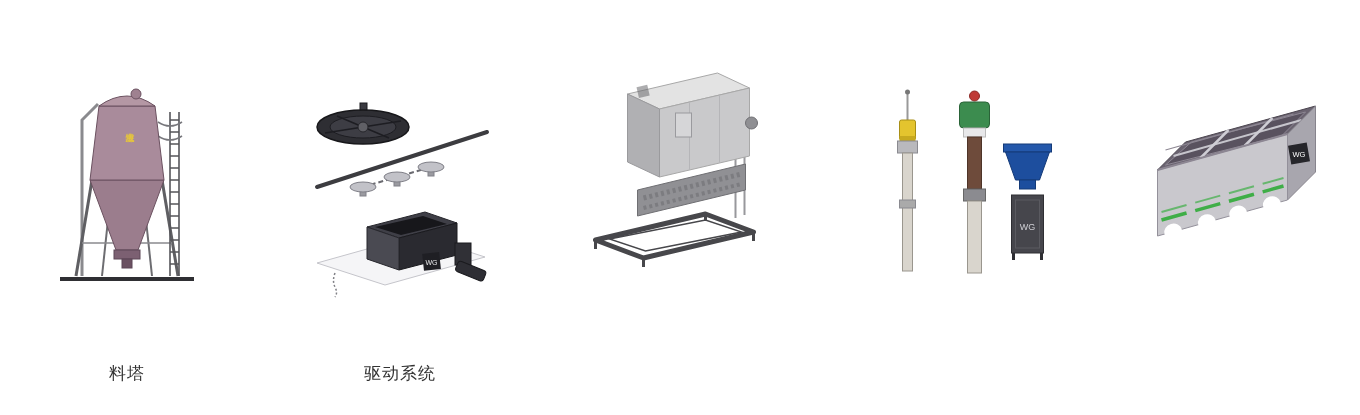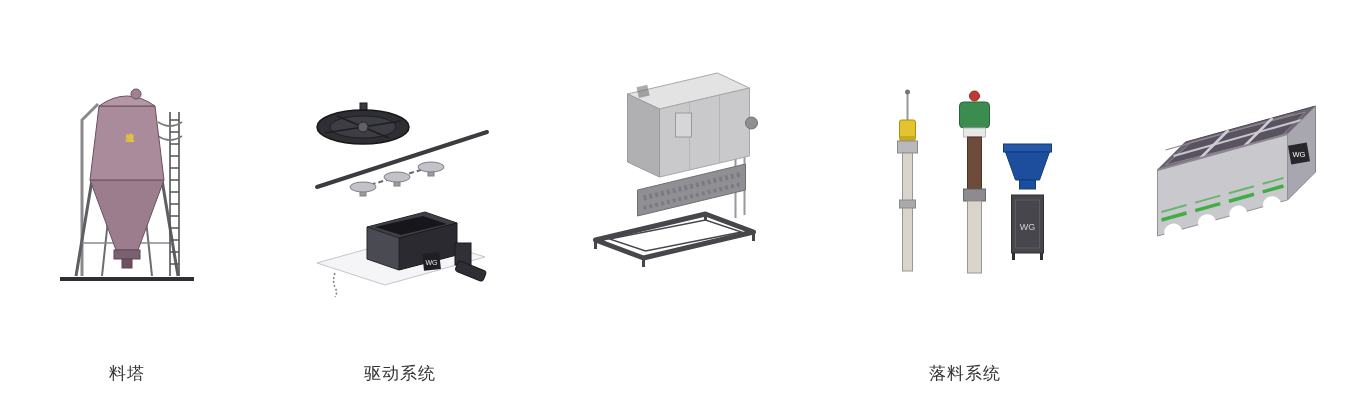--- a/index.html
+++ b/index.html
@@ -151,21 +151,20 @@
       <rect x="126" y="64" width="48" height="8" fill="#2458ab" stroke="#143a78"></rect>
       <polygon points="128,72 172,72 162,100 138,100" fill="#1d4e9e" stroke="#143a78"></polygon>
       <rect x="142" y="100" width="16" height="9" fill="#1d4e9e" stroke="#143a78"></rect>
       <rect x="134" y="115" width="32" height="58" fill="#46464c" stroke="#2e2e33"></rect>
       <rect x="138" y="120" width="24" height="48" fill="none" stroke="#5a5a60"></rect>
       <line x1="136" y1="173" x2="136" y2="180" stroke="#2e2e33" stroke-width="3"></line>
       <line x1="164" y1="173" x2="164" y2="180" stroke="#2e2e33" stroke-width="3"></line>
       <text x="150" y="150" font-size="9" fill="#cfcfd4" text-anchor="middle">WG</text>
     </g>
   </svg>
-  <div class="product-label">落料系统</div>
 </div>
 
 <div class="product-card card-5">
   <svg class="illus illus-5" width="215" height="185" viewBox="0 0 215 185">
     <g>
       <polygon points="30,78 160,42 188,14 58,50" fill="#6a6370" stroke="#4c4650"></polygon>
       <polygon points="38,73 154,44 178,20 64,50" fill="#59525f" stroke="#8d8793" stroke-width="1"></polygon>
       <line x1="46" y1="64" x2="174" y2="28" stroke="#c6c5cc" stroke-width="2"></line>
       <line x1="38" y1="58" x2="166" y2="22" stroke="#8d8793" stroke-width="1.2"></line>
       <line x1="73" y1="66" x2="101" y2="38" stroke="#cfced5" stroke-width="2.5"></line>

